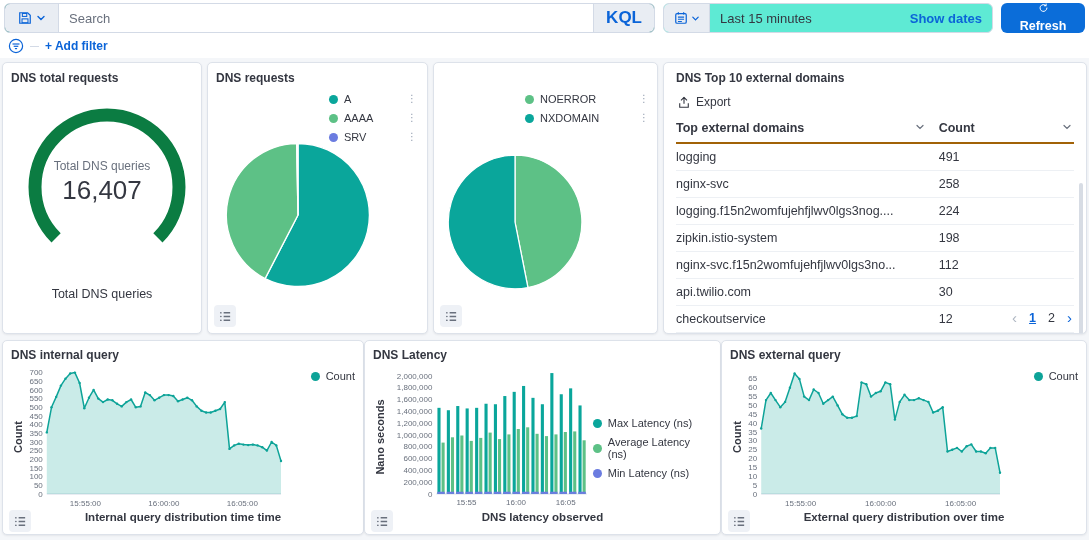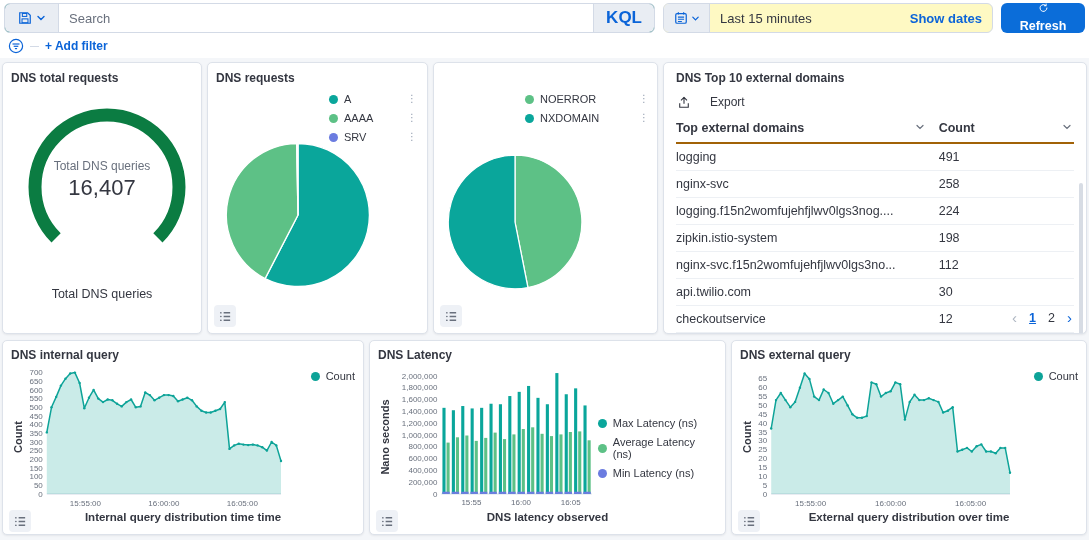--- a/index.html
+++ b/index.html
@@ -7,54 +7,54 @@
   body { font-family:"Liberation Sans","DejaVu Sans",sans-serif; background:#fff; color:#343741; }
   svg text { font-family:"Liberation Sans","DejaVu Sans",sans-serif; }
 
   
   .topbar { display:flex; gap:8px; padding:3px 4px 0 4px; align-items:center; }
   .querybar { flex:1; display:flex; align-items:stretch; height:30px; border:1px solid #d3dae6; border-radius:6px; background:#0f766e; overflow:hidden; }
   .qb-accessory { width:54px; background:#e9edf3; display:flex; align-items:center; justify-content:center; gap:4px; border-right:1px solid #d3dae6; cursor:pointer; }
   .qb-input { flex:1; border:none; outline:none; font-size:13px; padding:0 10px; color:#343741; font-family:inherit; }
   .qb-input::placeholder { color:#69707d; }
   .kql-badge { display:flex; align-items:center; padding:0 12px; font-size:17px; font-weight:bold; color:#0b64d8; background:#e9edf3; border-left:1px solid #d3dae6; cursor:pointer; }
-  .datepicker { width:330px; height:30px; display:flex; align-items:stretch; border:1px solid #d3dae6; border-radius:6px; background:#fef9c3; overflow:hidden; }
+  .datepicker { width:330px; height:30px; display:flex; align-items:stretch; border:1px solid #d3dae6; border-radius:6px; background:#5eead4; overflow:hidden; }
   .dp-accessory { width:46px; background:#e9edf3; display:flex; align-items:center; justify-content:center; gap:3px; border-right:1px solid #d3dae6; cursor:pointer; }
   .dp-text { flex:1; display:flex; align-items:center; padding:0 10px; font-size:13px; color:#343741; cursor:pointer; }
   .dp-showdates { display:flex; align-items:center; padding:0 10px; font-size:13px; font-weight:bold; color:#0b64d8; cursor:pointer; }
   .refresh-btn { height:30px; min-width:84px; border:none; border-radius:6px; background:#0b6dd9; color:#fff; font-size:12.5px; font-weight:bold; display:flex; align-items:center; justify-content:center; gap:6px; cursor:pointer; font-family:inherit;flex-direction:column; }
 
   .filterrow { display:flex; align-items:center; gap:6px; padding:5px 8px 4px 8px; }
   .filter-dash { width:9px; height:1px; background:#d3dae6; }
   .addfilter { font-size:12px; font-weight:bold; color:#0b64d8; cursor:pointer; }
 
   
   .dashboard { background:#f4f6f9; padding:4px 2px 2px 2px; height:482px; }
   .row1 { display:grid; grid-template-columns:200px 221px 225px 1fr; gap:5px; height:272px; }
-  .row2 { display:grid; grid-template-columns:362px 357px 1fr; gap:5px; height:195px; margin-top:6px; }
+  .row2 { display:grid; grid-template-columns:362px 357px 1fr; height:195px; margin-top:6px; }
   .panel { position:relative; background:#fff; border:1px solid #dde2ea; border-radius:5px; box-shadow:0 1px 2px rgba(52,55,65,.08); padding:8px 8px; overflow:hidden; }
   .panel-title { font-size:12px; font-weight:bold; color:#343741; }
 
   
   .gauge-svg { display:block; margin:16px auto 0 auto; }
   .gauge-center { position:absolute; top:96px; left:0; right:0; text-align:center; }
   .gauge-center .lbl { font-size:12px; color:#69707d; }
-  .gauge-center .val { font-size:22px; color:#343741; margin-top:2px; }
+  .gauge-center .val { font-size:26px; color:#343741; margin-top:2px; }
   .gauge-bottom { position:absolute; bottom:32px; left:0; right:0; text-align:center; font-size:12.5px; color:#343741; }
 
   
   .pie-svg { position:absolute; }
   .legend { position:absolute; display:flex; flex-direction:column; gap:7px; }
   .legend-item { display:flex; align-items:center; font-size:11px; color:#343741; cursor:pointer; }
   .legend-dot { width:9px; height:9px; border-radius:50%; margin-right:6px; flex:none; }
   .legend-menu { margin-left:auto; padding-left:14px; color:#98a2b3; font-size:10px; line-height:1; cursor:pointer; }
   .footer-icon { position:absolute; bottom:6px; left:6px; width:22px; height:22px; border-radius:4px; background:#eef1f6; display:flex; align-items:center; justify-content:center; cursor:pointer; }
 
   
-  .export-row { display:flex; align-items:center; gap:20px; margin:10px 0 6px 2px; font-size:12px; color:#343741; cursor:pointer; }
+  .export-row { display:flex; align-items:center; gap:6px; margin:10px 0 6px 2px; font-size:12px; color:#343741; cursor:pointer; }
   .domains-table { width:100%; border-collapse:collapse; margin-top:2px; }
   .domains-table th { text-align:left; font-size:12.5px; font-weight:bold; color:#343741; padding:6px 0 7px 0; border-bottom:2px solid #a16207; cursor:pointer; }
   .domains-table th .sort { float:right; margin-right:14px; color:#69707d; }
   .domains-table td { font-size:12.5px; color:#343741; padding:6px 0; border-bottom:1px solid #edf0f4; }
   .col-count { width:34%; }
   .pagination { position:absolute; bottom:7px; right:14px; display:flex; align-items:center; gap:12px; font-size:12.5px; }
   .page-prev { color:#aeb6c2; cursor:pointer; font-size:15px; }
   .page-next { color:#0b64d8; cursor:pointer; font-size:15px; }
   .page-num { color:#343741; cursor:pointer; }
   .page-num.active { color:#0b64d8; font-weight:bold; text-decoration:underline; }

